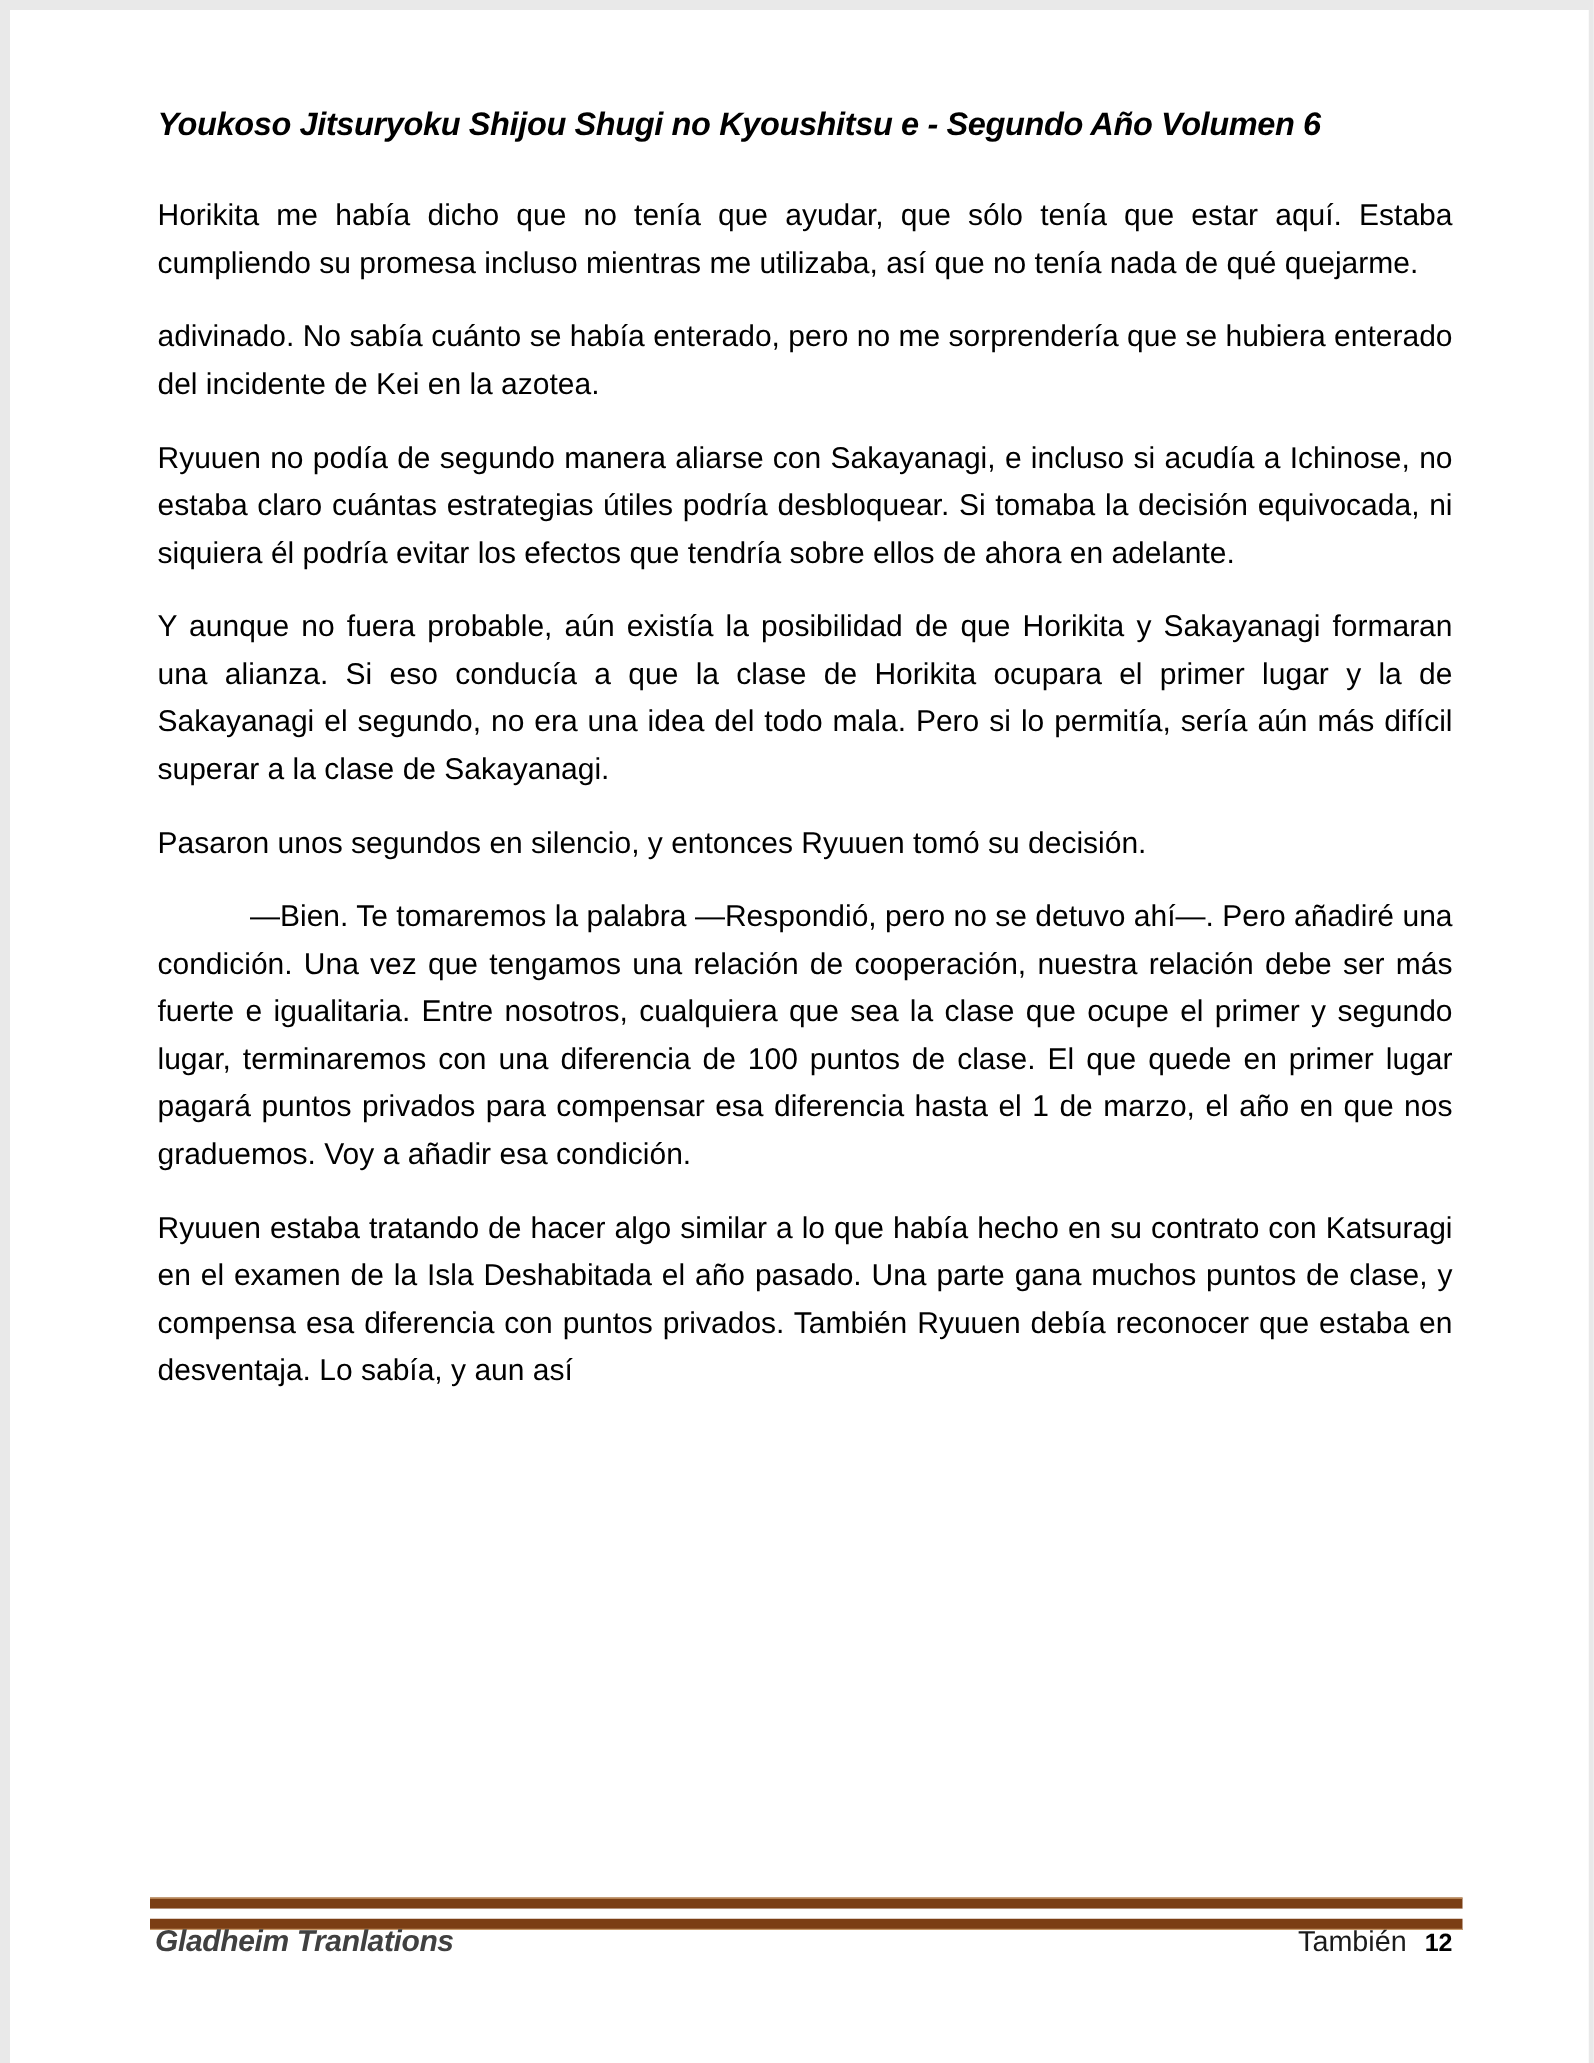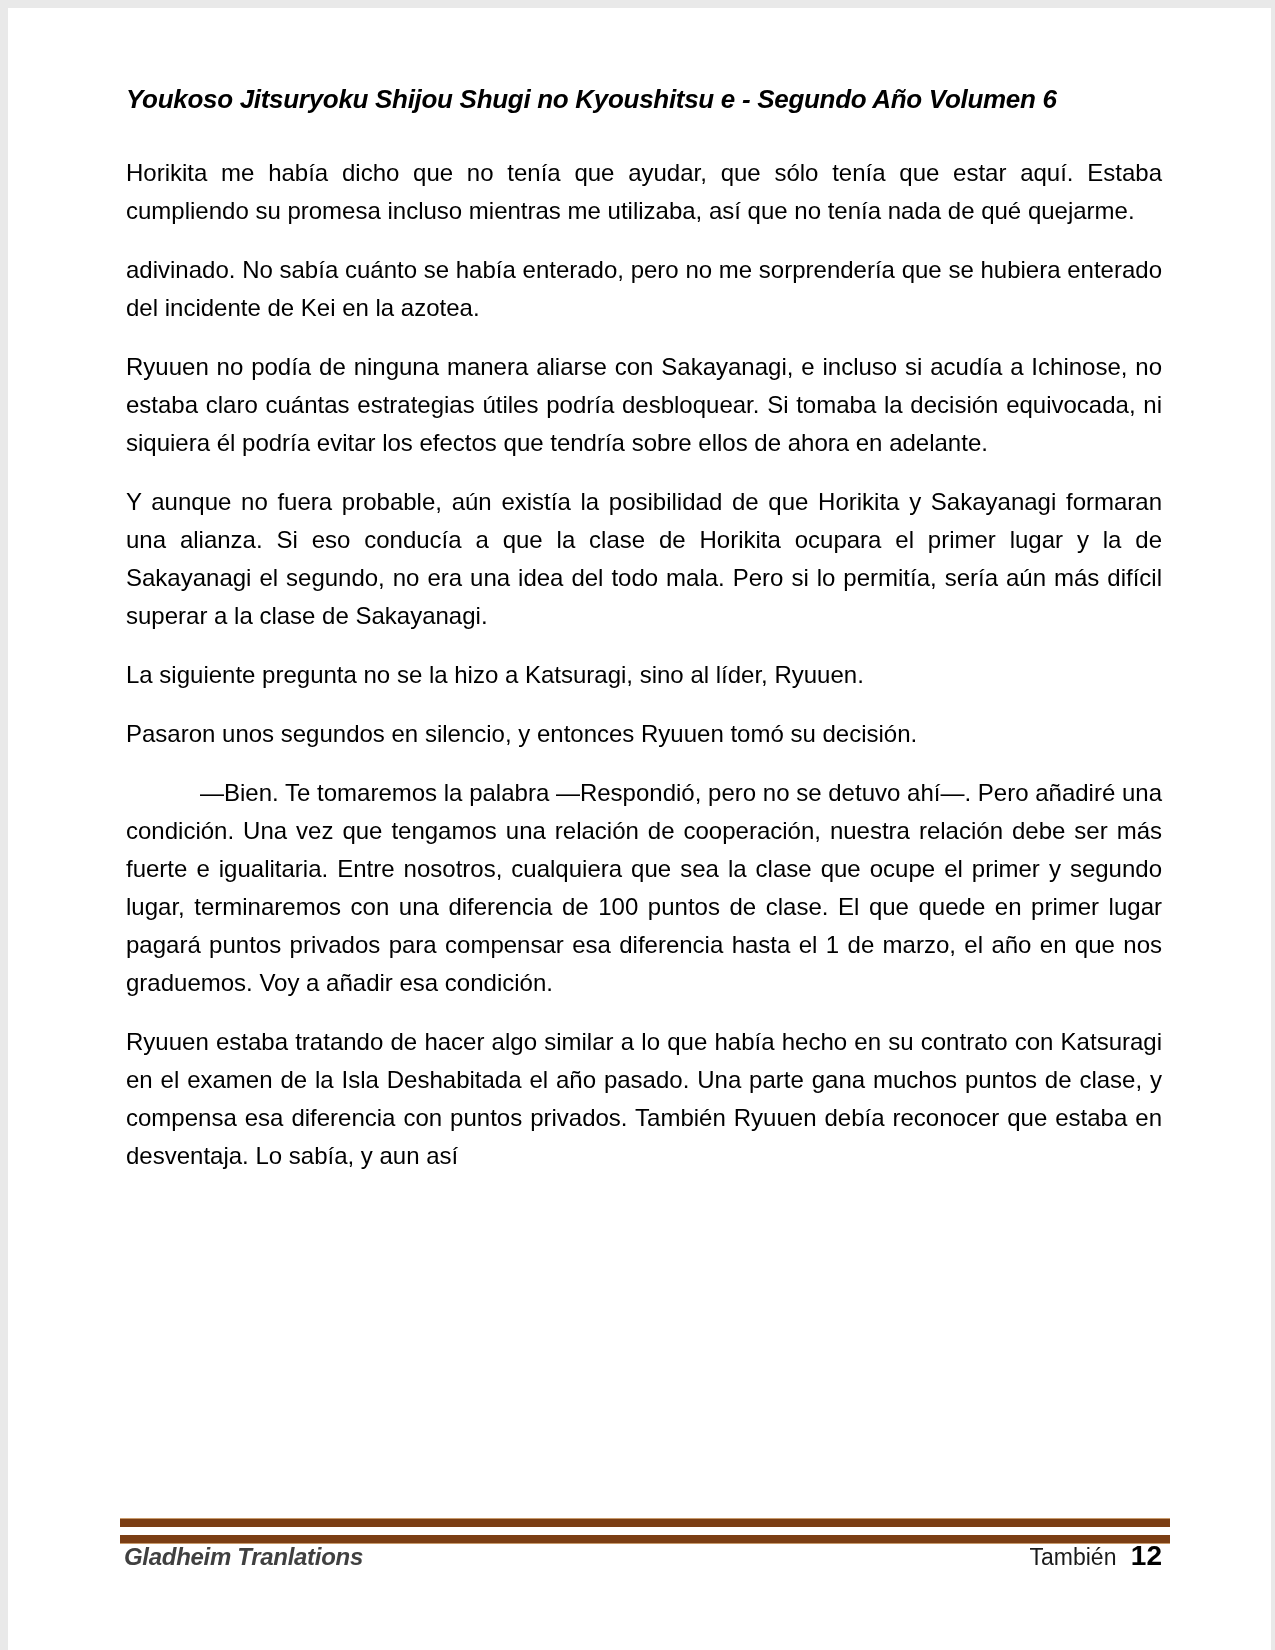--- a/index.html
+++ b/index.html
@@ -77,39 +77,38 @@
     font-size: 24px;
     letter-spacing: -0.3px;
     color: #404040;
   }
   .page-number-group {
     font-size: 23px;
     color: #1a1a1a;
   }
   .page-number-group .pg-num {
     font-weight: 700;
-    font-size: 28px;
+    font-size: 20px;
     color: #000000;
   }
 </style>
 </head>
 <body>
 
 <div class="page">
 
   <div class="header">
     <span class="running-title">Youkoso Jitsuryoku Shijou Shugi no Kyoushitsu e - Segundo Año Volumen 6</span>
   </div>
 
   <div class="body-text">
     <p>Horikita me había dicho que no tenía que ayudar, que sólo tenía que estar aquí. Estaba cumpliendo su promesa incluso mientras me utilizaba, así que no tenía nada de qué quejarme.</p>
     <p>adivinado. No sabía cuánto se había enterado, pero no me sorprendería que se hubiera enterado del incidente de Kei en la azotea.</p>
-    <p>Ryuuen no podía de ninguna manera aliarse con Sakayanagi, e incluso si acudía a Ichinose, no estaba claro cuántas estrategias útiles podría desbloquear. Si tomaba la decisión equivocada, ni siquiera él podría evitar los efectos que tendría sobre ellos de ahora en adelante.</p>
+    <p>Ryuuen no podía de segundo manera aliarse con Sakayanagi, e incluso si acudía a Ichinose, no estaba claro cuántas estrategias útiles podría desbloquear. Si tomaba la decisión equivocada, ni siquiera él podría evitar los efectos que tendría sobre ellos de ahora en adelante.</p>
     <p>Y aunque no fuera probable, aún existía la posibilidad de que Horikita y Sakayanagi formaran una alianza. Si eso conducía a que la clase de Horikita ocupara el primer lugar y la de Sakayanagi el segundo, no era una idea del todo mala. Pero si lo permitía, sería aún más difícil superar a la clase de Sakayanagi.</p>
-    <p>La siguiente pregunta no se la hizo a Katsuragi, sino al líder, Ryuuen.</p>
     <p>Pasaron unos segundos en silencio, y entonces Ryuuen tomó su decisión.</p>
     <p class="indent">—Bien. Te tomaremos la palabra —Respondió, pero no se detuvo ahí—. Pero añadiré una condición. Una vez que tengamos una relación de cooperación, nuestra relación debe ser más fuerte e igualitaria. Entre nosotros, cualquiera que sea la clase que ocupe el primer y segundo lugar, terminaremos con una diferencia de 100 puntos de clase. El que quede en primer lugar pagará puntos privados para compensar esa diferencia hasta el 1 de marzo, el año en que nos graduemos. Voy a añadir esa condición.</p>
     <p>Ryuuen estaba tratando de hacer algo similar a lo que había hecho en su contrato con Katsuragi en el examen de la Isla Deshabitada el año pasado. Una parte gana muchos puntos de clase, y compensa esa diferencia con puntos privados. También Ryuuen debía reconocer que estaba en desventaja. Lo sabía, y aun así</p>
   </div>
 
   <div class="footer-rule">
     <div class="rule-thick"></div>
     <div class="rule-gap"></div>
     <div class="rule-thin"></div>
   </div>

